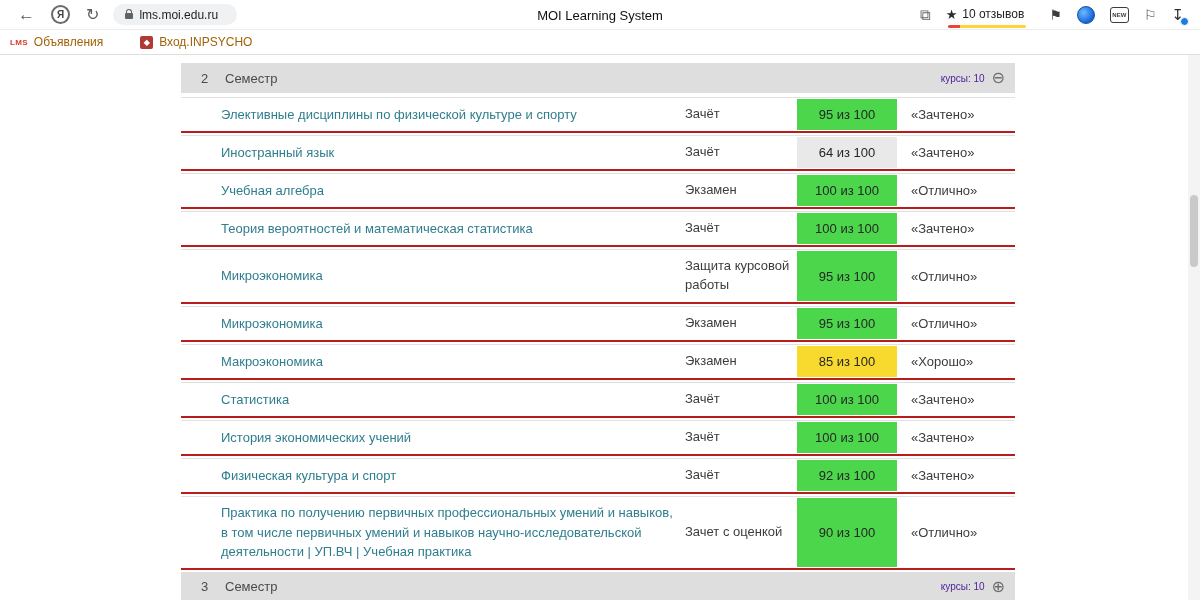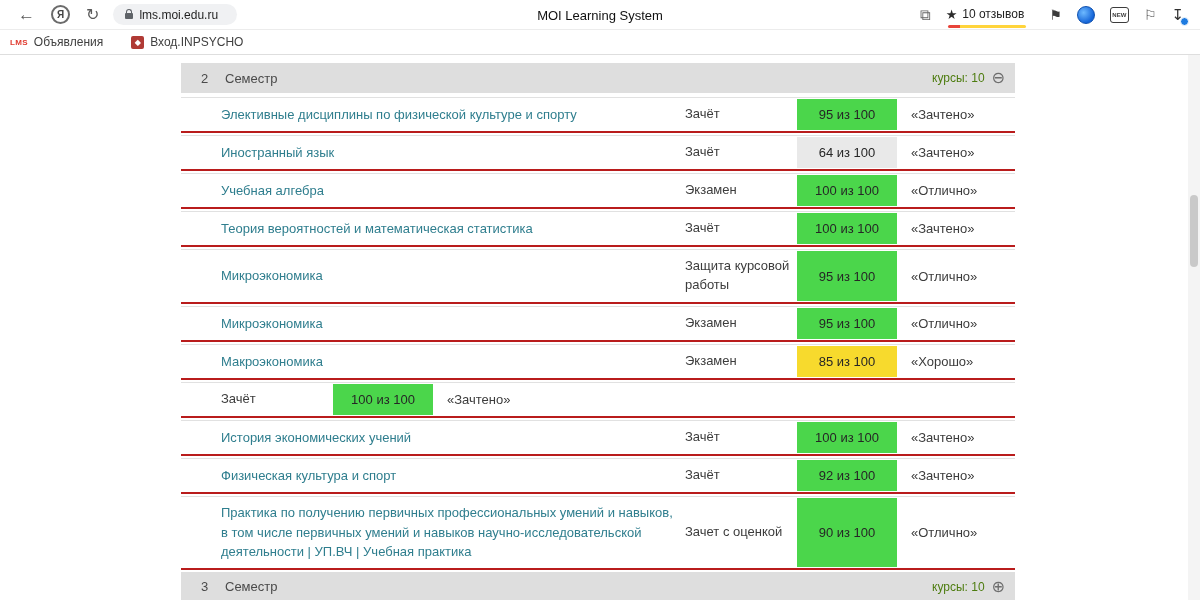--- a/index.html
+++ b/index.html
@@ -62,42 +62,42 @@
   .download { position:relative; font-size:15px; color:#2f2f2f; }
   .dl-badge {
     position:absolute; right:-5px; bottom:-2px; width:9px; height:9px;
     border-radius:50%; background:#1e7be0; border:1px solid #fff;
   }
 
   
   .bookmarks {
     position:absolute; left:0; top:30px; width:1200px; height:25px;
     background:#fff; border-bottom:1px solid #dedede;
-    display:flex; align-items:center; gap:28px; padding-left:10px; z-index:5;
+    display:flex; align-items:center; gap:37px; padding-left:10px; z-index:5;
   }
   .bm { display:flex; align-items:center; gap:6px; cursor:pointer; }
-  .bm-label { font-size:12px; color:#404040; }
+  .bm-label { font-size:12px; color:#a16207; }
   .lms-fav { font-size:8px; font-weight:bold; color:#e03a2f; letter-spacing:0.3px; }
   .psy-fav {
     width:13px; height:13px; background:#b03a35; border-radius:2px;
     display:flex; align-items:center; justify-content:center;
     color:#fff; font-size:8px;
   }
 
   
   .content { position:absolute; left:0; top:55px; width:1188px; height:545px; background:#fff; }
   .grade-table { position:absolute; left:181px; top:8px; width:834px; }
 
   .sec-header {
     height:30px; background:#dedede; display:flex; align-items:center;
     padding:0 10px 0 20px; font-size:13px; color:#4a4a4a; margin-bottom:4px;
   }
   .sec-num { width:24px; }
   .sec-spacer { flex:1; }
-  .sec-courses { font-size:12px; color:#4d7c0f; margin-right:7px; }
+  .sec-courses { font-size:10px; color:#4c1d95; margin-right:7px; }
   .sec-toggle { font-size:16px; color:#6e6e6e; line-height:1; cursor:pointer; }
 
   .row {
     display:flex; align-items:center; background:#fff;
     border-top:1px solid #e1e1e1; border-bottom:2px solid #b91c1c;
     margin-bottom:2px; min-height:36px; padding:6px 0; font-size:13px;
   }
   .dotcol { width:40px; padding-left:13px; align-self:flex-start; padding-top:3px; }
   .row.single .dotcol { align-self:center; padding-top:0; }
   .dot { width:13px; height:13px; border-radius:50%; background:#3fc63f; }
@@ -216,20 +216,21 @@
     <div class="row single">
       <span class="dotcol"><span class="dot"></span></span>
       <span class="namecol">Макроэкономика</span>
       <span class="examcol">Экзамен</span>
       <span class="badgecol" style="background: rgb(247, 218, 45);">85 из 100</span>
       <span class="gradecol">«Хорошо»</span>
     </div>
 
     <div class="row single">
       <span class="dotcol"><span class="dot"></span></span>
+      <span class="namecol">Статистика</span>
       <span class="examcol">Зачёт</span>
       <span class="badgecol" style="background: rgb(75, 214, 75);">100 из 100</span>
       <span class="gradecol">«Зачтено»</span>
     </div>
 
     <div class="row single">
       <span class="dotcol"><span class="dot"></span></span>
       <span class="namecol">История экономических учений</span>
       <span class="examcol">Зачёт</span>
       <span class="badgecol" style="background: rgb(75, 214, 75);">100 из 100</span>

